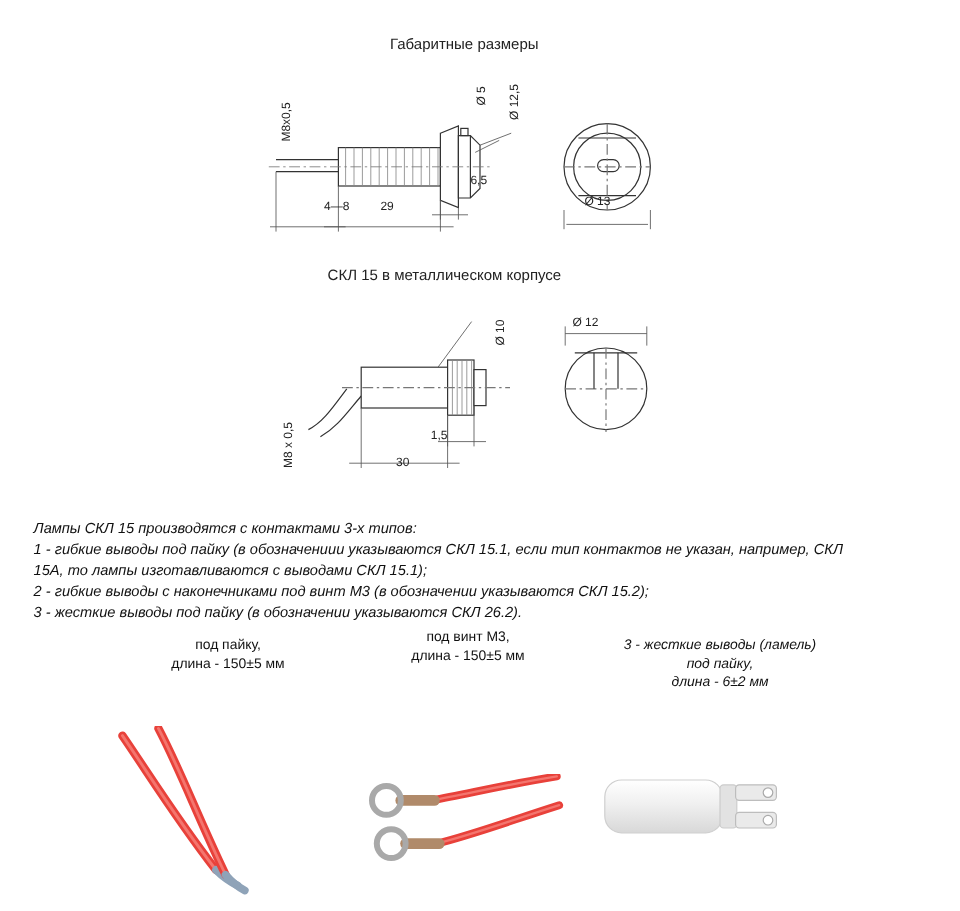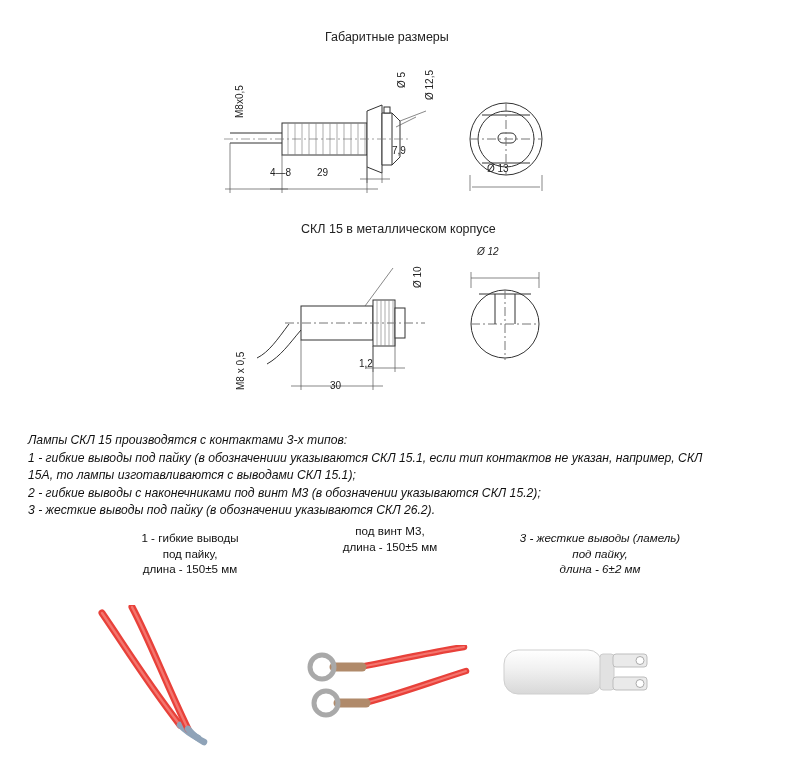--- a/index.html
+++ b/index.html
@@ -140,26 +140,26 @@
         <path d="M262,132 L330,132"></path>
         <path d="M260,120 L260,136"></path>
         <path d="M332,120 L332,136"></path>
       </g>
     </svg>
   </div>
 
   <div class="dim vert" style="left:234px; top:118px;">M8x0,5</div>
   <div class="dim" style="left:396px; top:88px; transform-origin:0 0; transform:rotate(-90deg);">Ø 5</div>
   <div class="dim" style="left:424px; top:100px; transform-origin:0 0; transform:rotate(-90deg);">Ø 12,5</div>
-  <div class="dim" style="left:392px; top:145px;">7,9</div>
+  <div class="dim" style="left:392px; top:145px;">6,5</div>
   <div class="dim" style="left:317px; top:167px;">29</div>
   <div class="dim" style="left:270px; top:167px;">4—8</div>
   <div class="dim" style="left:487px; top:143px;margin-top:20px;">Ø 13</div>
 
-  <div class="title" style="left:301px; top:222px;">СКЛ 15 в металлическом корпусе</div>
+  <div class="title" style="left:273px; top:222px;">СКЛ 15 в металлическом корпусе</div>
 
   <div class="svgwrap" style="left:215px; top:248px;">
     <svg width="360" height="160" viewBox="0 0 360 160">
       <g stroke="#333" fill="none" stroke-width="1">
 
         <path d="M42,110 C54,104 62,92 74,76"></path>
         <path d="M52,116 C66,108 74,96 86,82"></path>
 
         <rect x="86" y="58" width="72" height="34" fill="#ffffff"></rect>
 
@@ -201,34 +201,33 @@
       <g stroke="#555" stroke-width="0.7" fill="none">
         <path d="M256,30 L324,30"></path>
         <path d="M256,24 L256,40"></path>
         <path d="M324,24 L324,40"></path>
       </g>
     </svg>
   </div>
 
   <div class="dim" style="left:235px; top:390px; transform-origin:0 0; transform:rotate(-90deg);">M8 x 0,5</div>
   <div class="dim" style="left:412px; top:288px; transform-origin:0 0; transform:rotate(-90deg);">Ø 10</div>
-  <div class="dim" style="left:477px; top:246px;font-style:italic;">Ø 12</div>
-  <div class="dim" style="left:359px; top:358px;">1,2</div>
+  <div class="dim" style="left:477px; top:264px;">Ø 12</div>
+  <div class="dim" style="left:359px; top:358px;">1,5</div>
   <div class="dim" style="left:330px; top:380px;">30</div>
 
   <div class="note">
     <div>Лампы СКЛ 15 производятся с контактами 3-х типов:</div>
     <div>1 - гибкие выводы под пайку (в обозначениии указываются СКЛ 15.1, если тип контактов не указан, например, СКЛ</div>
     <div>15А, то лампы изготавливаются с выводами СКЛ 15.1);</div>
     <div>2 - гибкие выводы с наконечниками под винт М3 (в обозначении указываются СКЛ 15.2);</div>
     <div>3 - жесткие выводы под пайку (в обозначении указываются СКЛ 26.2).</div>
   </div>
 
   <div class="cap" style="left:95px; top:530px; width:190px;">
-    <span>1 - гибкие выводы</span>
     <span>под пайку,</span>
     <span>длина - 150±5 мм</span>
   </div>
 
   <div class="cap" style="left:300px; top:523px; width:180px;">
     <span>под винт М3,</span>
     <span>длина - 150±5 мм</span>
   </div>
 
   <div class="cap" style="left:490px; top:530px; width:220px;font-style:italic;">

